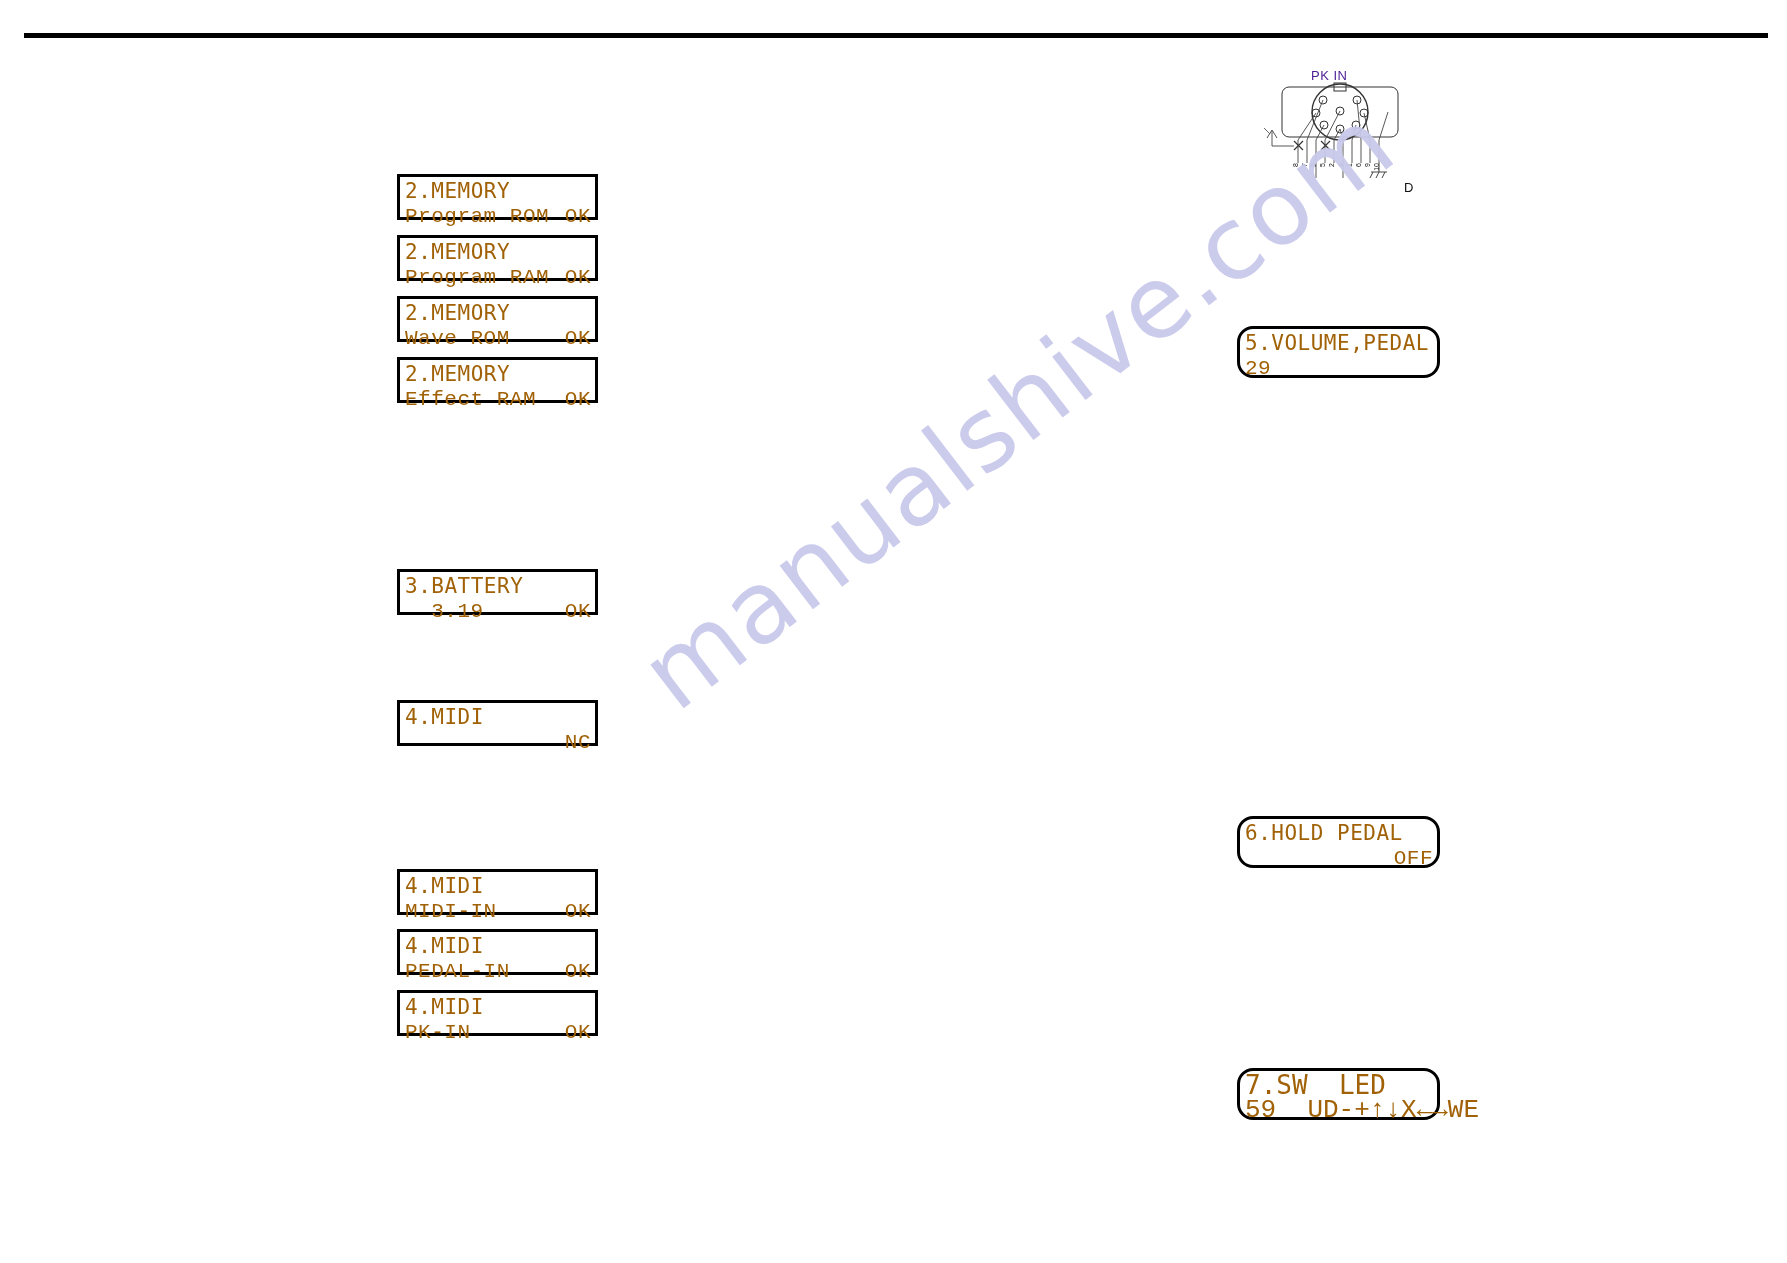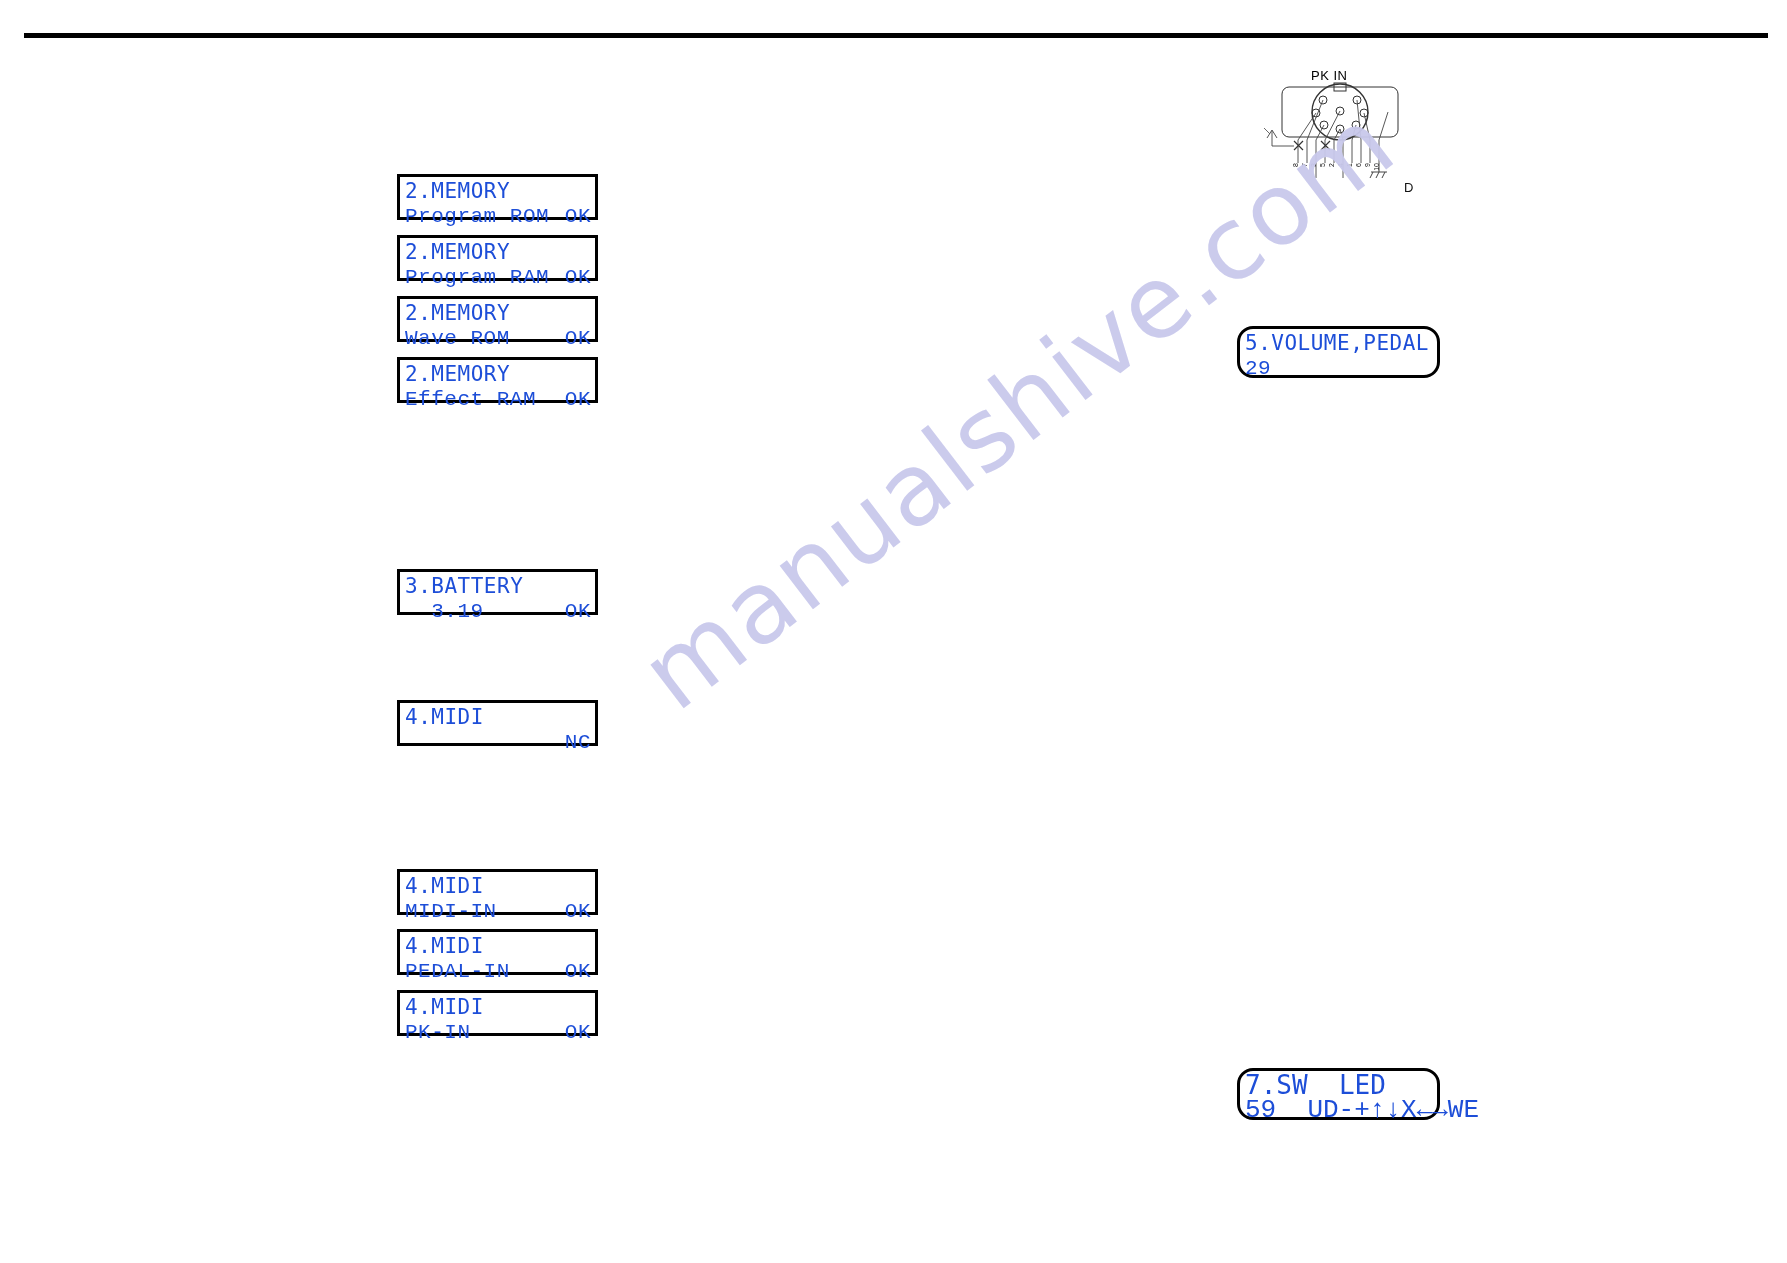--- a/index.html
+++ b/index.html
@@ -61,21 +61,21 @@
     border: 3px solid #000000;
     background: #ffffff;
     z-index: 2;
     font-family: "DejaVu Sans Mono", "Liberation Mono", monospace;
     padding: 2px 4px 2px 5px;
   }
   .lcd .row {
     display: block;
     font-size: 21px;
     line-height: 25px;
-    color: #1d4ed8;
+    color: #a16207;
     white-space: pre;
     letter-spacing: 0.5px;
     height: 25px;
   }
   .lcd .row.r2 {
     position: relative;
     font-family: Liberation Mono, monospace;
   }
   .lcd .row .right {
     float: right;
@@ -94,21 +94,21 @@
     width: 200px;
     height: 135px;
     z-index: 3;
   }
   #pkin-diagram .pk-label {
     position: absolute;
     left: 53px;
     top: 0px;
     font-family: "Liberation Sans", sans-serif;
     font-size: 13px;
-    color: #000000;
+    color: #4c1d95;
     letter-spacing: 0.5px;
   }
   #pkin-diagram .d-label {
     position: absolute;
     left: 146px;
     top: 112px;
     font-family: "Liberation Sans", sans-serif;
     font-size: 13px;
     color: #111;
   }
@@ -169,20 +169,24 @@
   <div class="lcd col-left" style="top:990px;">
     <span class="row">4.MIDI</span>
     <span class="row r2"><span>PK-IN</span><span class="right">OK</span></span>
   </div>
 
   <div class="lcd col-right" style="top:326px;">
     <span class="row">5.VOLUME,PEDAL</span>
     <span class="row r2"><span>29</span><span class="right"></span></span>
   </div>
 
+  <div class="lcd col-right" style="top:816px;">
+    <span class="row">6.HOLD PEDAL</span>
+    <span class="row r2"><span></span><span class="right">OFF</span></span>
+  </div>
 
   <div class="lcd col-right wide" style="top:1068px;">
     <span class="row">7.SW  LED</span>
     <span class="row r2"><span>59  UD-+↑↓X←→WE</span><span class="right"></span></span>
   </div>
 
   <div id="pkin-diagram">
     <div class="pk-label">PK IN</div>
     <div class="d-label">D</div>
     <svg width="200" height="135" viewBox="0 0 200 135">

